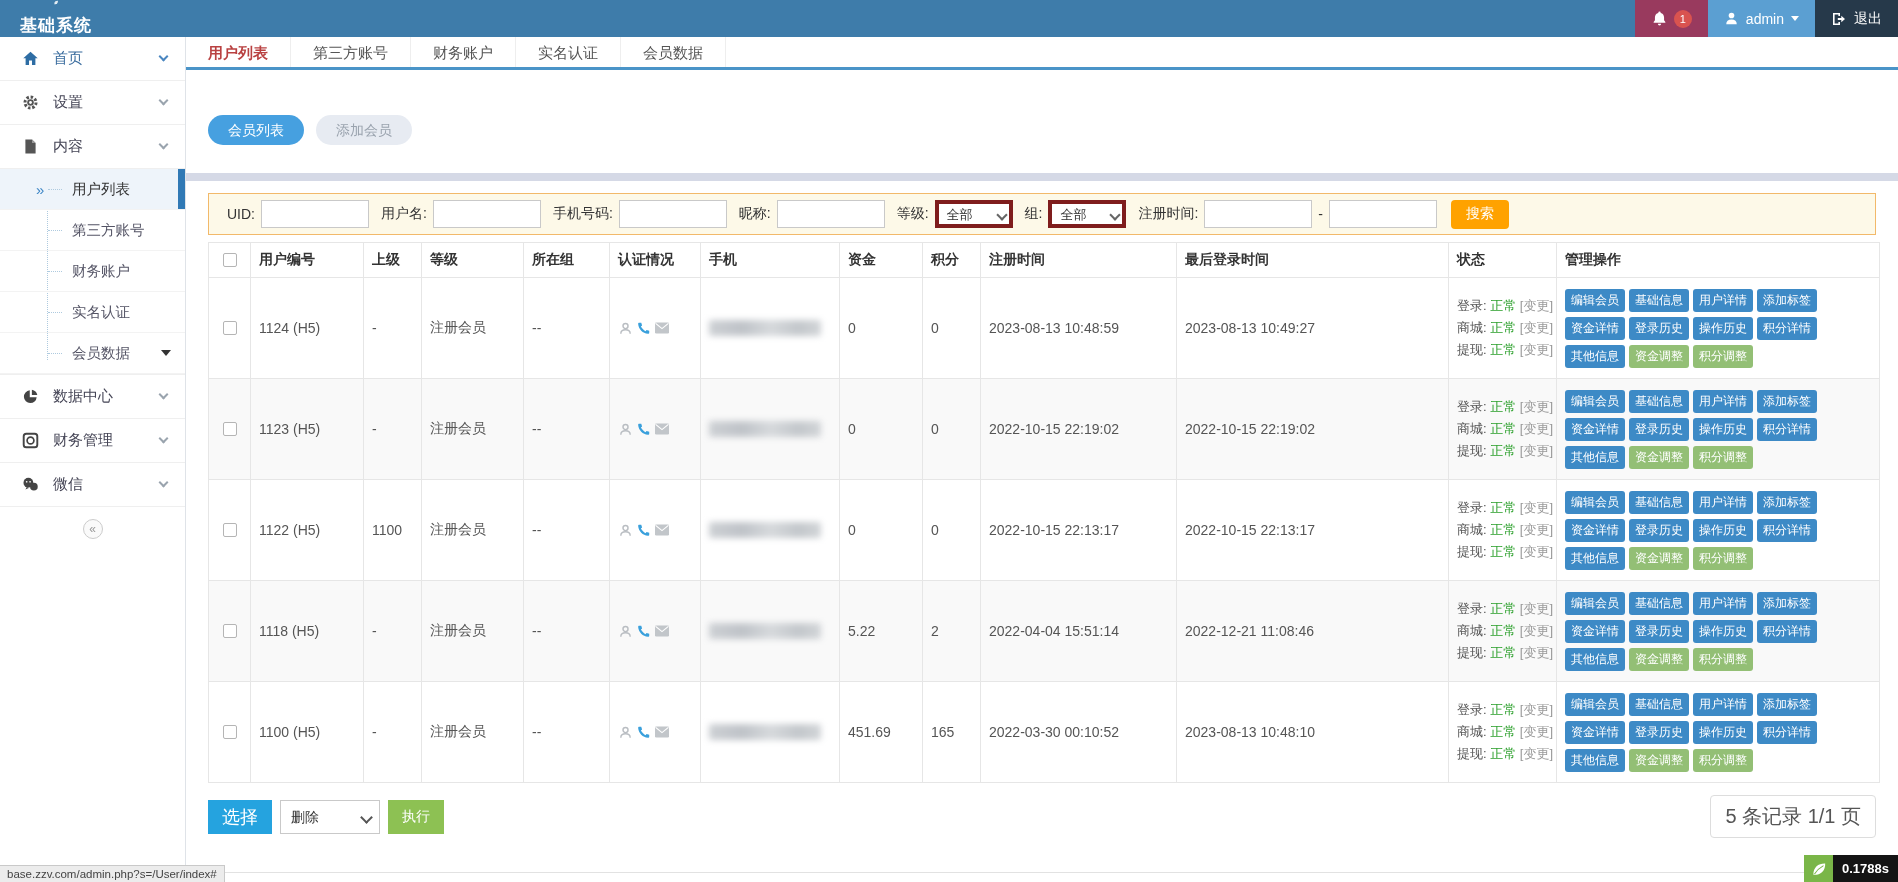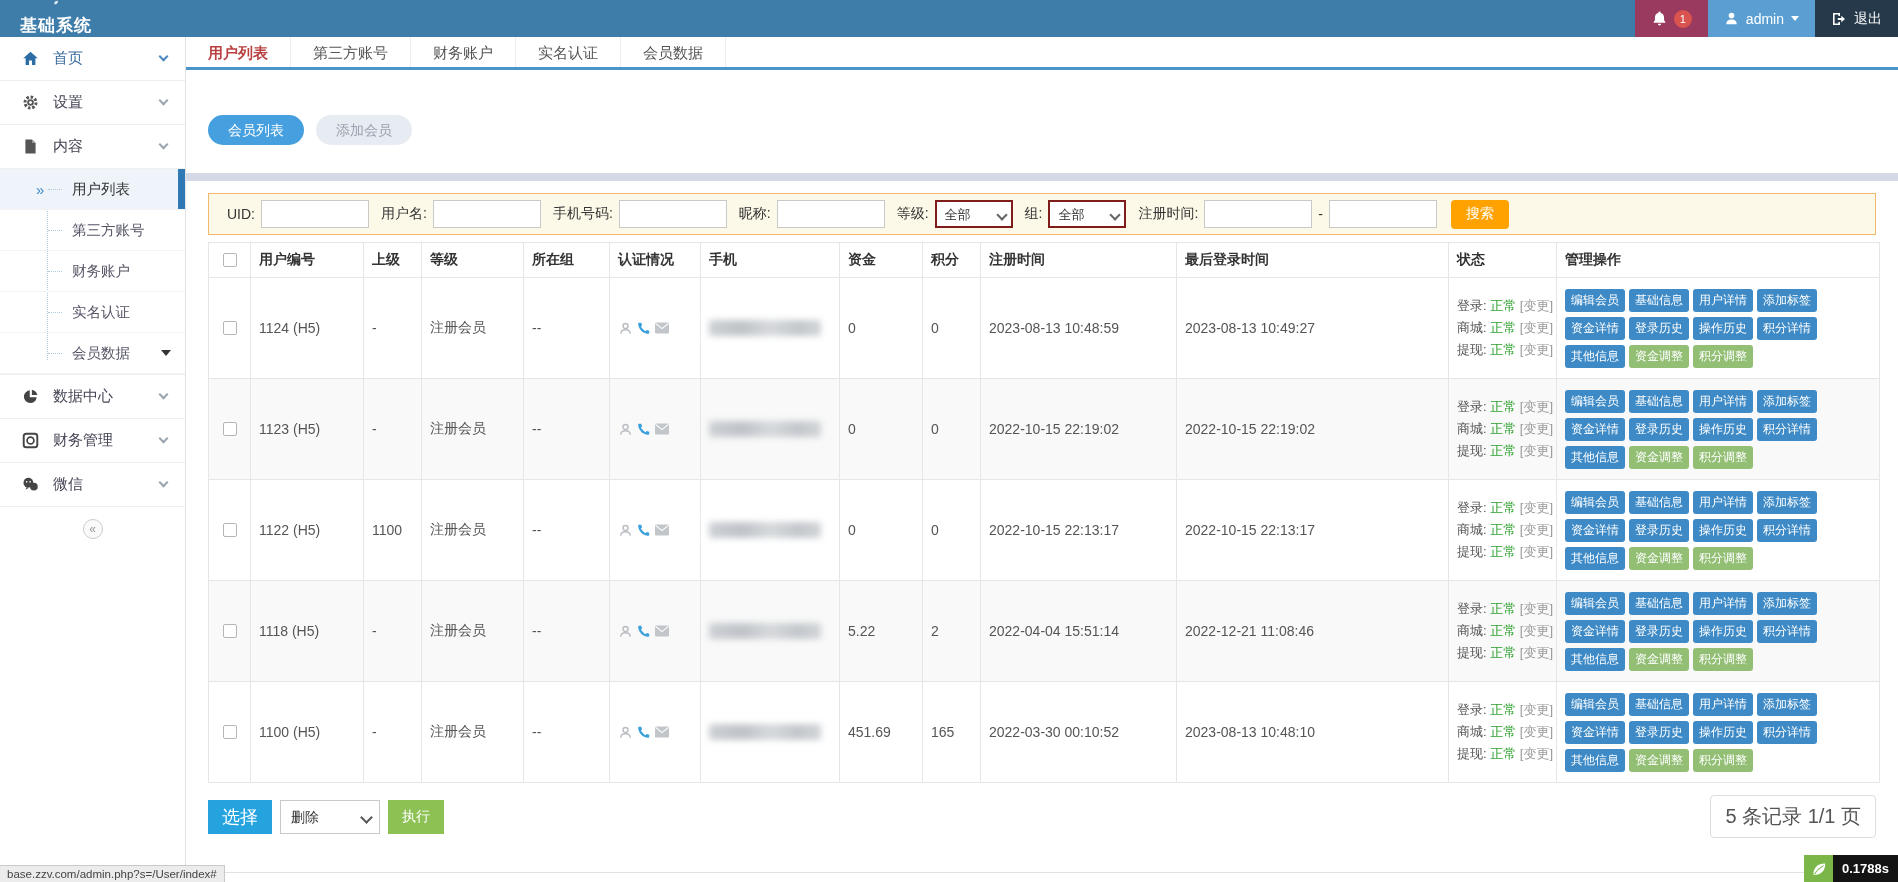--- a/index.html
+++ b/index.html
@@ -55,21 +55,21 @@
   .pill { height:30px; line-height:30px; border-radius:15px; padding:0 20px; font-size:14px; cursor:pointer;
     background:#e7ebf2; color:#9aa3ae; }
   .pill.active { background:#46a0e0; color:#fff; }
   .soft-divider { height:8px; background:#d5d9e6; margin:28px -22px 0 -22px; }
 
   .filter-bar { margin-top:12px; border:1px solid #f2b96a; background:#fdf9e8; height:42px;
     display:flex; align-items:center; gap:6px; padding:0 12px; font-size:14px; color:#333; white-space:nowrap; }
   .filter-bar label { margin-left:6px; }
   .f-input { width:108px; height:28px; border:1px solid #c9c9c9; background:#fff; padding:0 6px; font-size:13px; }
   .sel-wrap { position:relative; }
-  .sel-wrap select { width:78px; height:28px; border:2px solid #7f1d1d; background:#fff; font-size:13px;
+  .sel-wrap select { width:78px; height:28px; border:4px solid #7f1d1d; background:#fff; font-size:13px;
     padding:0 18px 0 8px; appearance:none; -webkit-appearance:none; color:#333; }
   .sel-wrap::after { content:""; position:absolute; right:7px; top:11px; width:6px; height:6px;
     border-right:2px solid #666; border-bottom:2px solid #666; transform:rotate(45deg); pointer-events:none; }
   .search-btn { margin-left:8px; background:#ffa200; color:#fff; border:none; border-radius:4px;
     height:29px; padding:0 15px; font-size:14px; cursor:pointer; }
 
   
   .tbl { margin-top:7px; width:100%; border-collapse:collapse; table-layout:fixed; }
   .tbl th, .tbl td { border:1px solid #e6e6e6; font-size:14px; color:#555; padding:4px 8px; vertical-align:middle; }
   .tbl th { height:35px; color:#333; font-weight:bold; text-align:left; background:#fff; }

